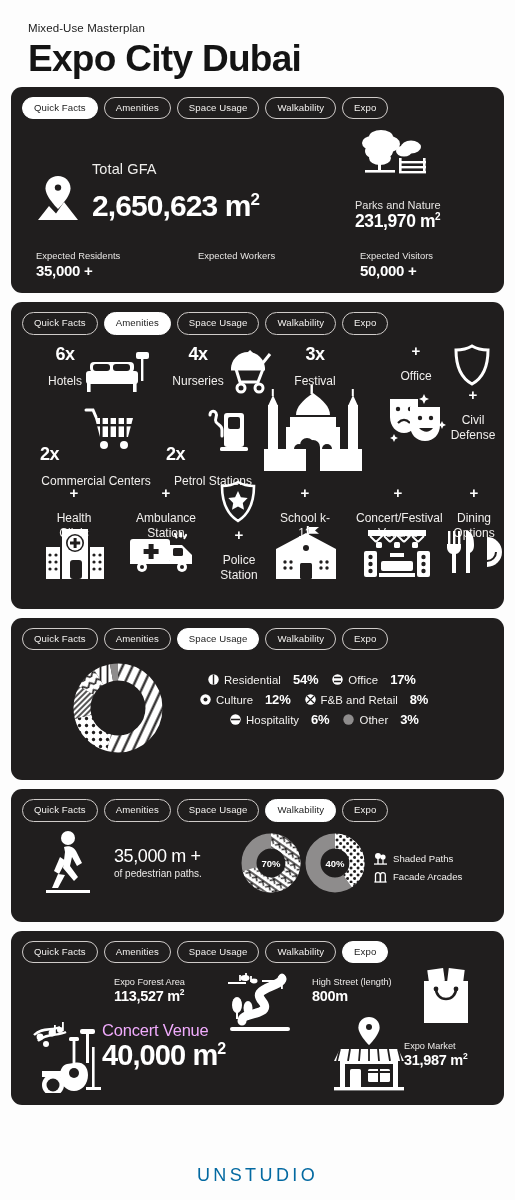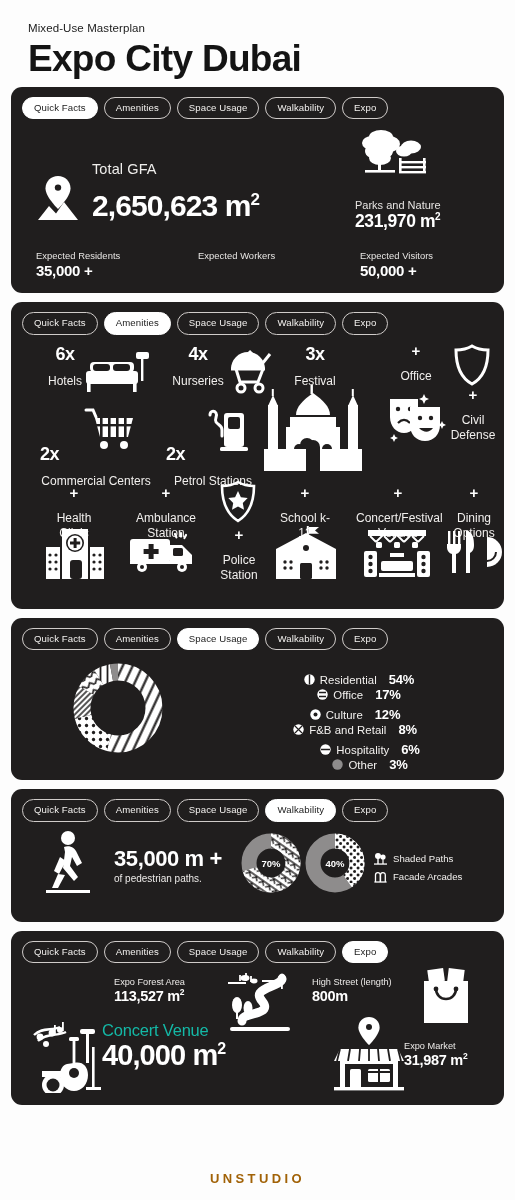--- a/index.html
+++ b/index.html
@@ -72,57 +72,57 @@
   .p2-body { position: relative; height: 262px; }
   .am { position: absolute; text-align: center; }
   .am-count { font-size: 18px; font-weight: 700; letter-spacing: -0.4px; line-height: 1; }
   .am-plus { font-size: 15px; font-weight: 700; line-height: 1; }
   .am-label { font-size: 12px; line-height: 1.22; margin-top: 11px; color: #f1efed; }
 
   
   .p3-body { position: relative; height: 118px; }
   .donut-wrap { position: absolute; left: 48px; top: 10px; }
   .legend { position: absolute; left: 178px; top: 22px; width: 310px; }
-  .legend-row { display: flex; align-items: center; margin-bottom: 5px; flex-direction: column; }
+  .legend-row { display: flex; align-items: center; margin-bottom: 5px; }
   .legend-row.r1 { padding-left: 8px; }
   .legend-row.r2 { padding-left: 0px; }
   .legend-row.r3 { padding-left: 30px; }
   .lg-item { display: flex; align-items: center; gap: 5px; }
   .lg-name { font-size: 11.4px; color: #f3f1ef; letter-spacing: .05px; }
   .lg-val { font-size: 13px; font-weight: 700; letter-spacing: -0.2px; margin-left: 7px; }
   .lg-gap { width: 14px; }
 
   
   .p4-body { position: relative; height: 88px; }
   .walk-num { position: absolute; left: 92px; top: 24px; }
-  .walk-big { font-size: 22px; font-weight: 700; letter-spacing: -0.4px; }
+  .walk-big { font-size: 18px; font-weight: 400; letter-spacing: -0.4px; }
   .walk-sub { font-size: 10px; color: #eceae8; margin-top: 1px; }
   .walker { position: absolute; left: 20px; top: 8px; }
   .ring1 { position: absolute; left: 218px; top: 10px; }
   .ring2 { position: absolute; left: 282px; top: 10px; }
   .walk-legend { position: absolute; left: 352px; top: 30px; }
   .wl-row { display: flex; align-items: center; gap: 6px; margin-bottom: 5px; }
   .wl-text { font-size: 9.6px; color: #f2f0ee; }
 
   
   .p5-body { position: relative; height: 130px; }
   .ex-label { font-size: 9.2px; color: #eceae8; }
   .ex-value { font-size: 14.5px; font-weight: 700; letter-spacing: -0.3px; margin-top: 1px; }
   .ex-value sup { font-size: 8.5px; vertical-align: super; line-height: 0; }
   .forest { position: absolute; left: 92px; top: 14px; }
   .highst { position: absolute; left: 290px; top: 14px; }
   .concert { position: absolute; left: 80px; top: 58px; }
-  .concert-label { font-size: 16.5px; color: #14b8a6; letter-spacing: -0.2px; }
+  .concert-label { font-size: 16.5px; color: #f0abfc; letter-spacing: -0.2px; }
   .concert-value { font-size: 29px; font-weight: 700; letter-spacing: -0.9px; line-height: 1.05; }
   .concert-value sup { font-size: 16px; vertical-align: super; line-height: 0; }
   .market { position: absolute; left: 382px; top: 78px; }
 
   
   .footer { position: absolute; left: 0; bottom: 14px; width: 515px; text-align: center; }
-  .logo { font-size: 13px; font-weight: 700; letter-spacing: 3.4px; color: #a16207; }
+  .logo { font-size: 18px; font-weight: 400; letter-spacing: 3.4px; color: #0369a1; }
 </style>
 </head>
 <body>
 
 <div class="page">
 
   <div class="header">
     <div class="kicker">Mixed-Use Masterplan</div>
     <div class="title">Expo City Dubai</div>
   </div>

